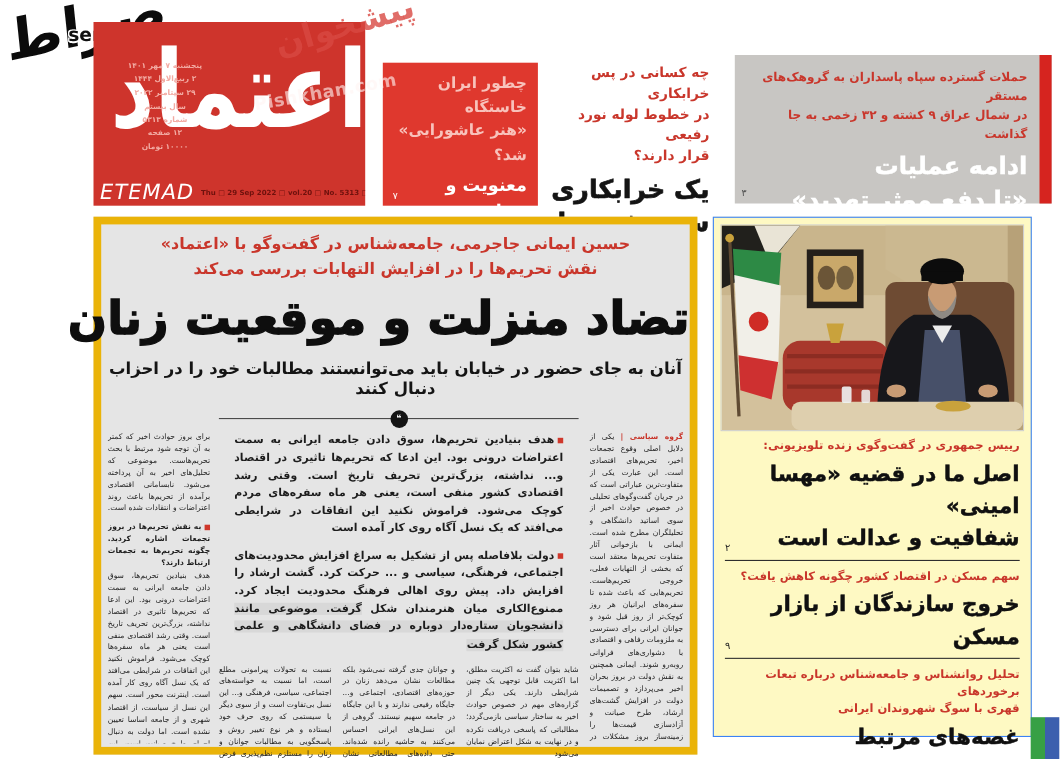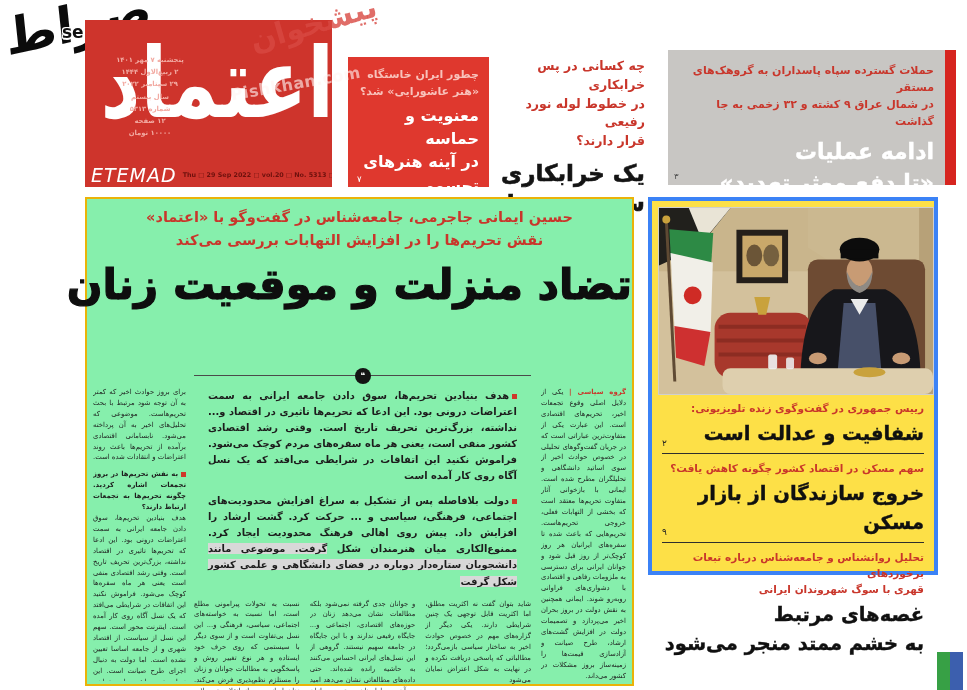--- a/index.html
+++ b/index.html
@@ -24,53 +24,53 @@
   .m-info { color:#6e110d; font-size:6.4px; font-weight:bold; white-space:nowrap; }
 
   
   .kicker-red { color:#c9362b; font-weight:bold; }
   .teaser-nord { position:absolute; left:497px; top:57px; width:148px; text-align:right; }
   .teaser-nord .k { font-size:12.5px; line-height:1.5; }
   .teaser-nord .h { font-size:23px; font-weight:bold; color:#141414; line-height:1.3; margin-top:8px; -webkit-text-stroke:0.6px #141414; }
   .teaser-nord .pn { position:absolute; left:6px; bottom:-4px; font-size:9px; color:#222; }
 
   .teaser-redbox { position:absolute; left:348px; top:57px; width:141px; height:130px; background:#df382e; padding:9px 10px; text-align:right; }
-  .teaser-redbox .k { color:#f8c2bb; font-size:11px; font-weight:bold; line-height:1.55; }
+  .teaser-redbox .k { color:#f8c2bb; font-size:14px; font-weight:bold; line-height:1.55; }
   .teaser-redbox .h { color:#ffffff; font-size:16px; font-weight:bold; line-height:1.45; margin-top:4px; }
   .teaser-redbox .pn { position:absolute; left:9px; bottom:3px; color:#fff; font-size:8.5px; }
 
   .teaser-gray { position:absolute; left:650px; top:50px; width:288px; height:135px; background:#c8c6c3; padding:12px 22px 0 10px; text-align:right;margin-left:18px; }
   .teaser-gray .bar { position:absolute; right:0; top:0; width:11px; height:135px; background:#d6241f; }
   .teaser-gray .k { font-size:11px; line-height:1.55; }
   .teaser-gray .h { color:#ffffff; font-size:22px; font-weight:bold; line-height:1.4; margin-top:7px; -webkit-text-stroke:0.4px #fff; }
   .teaser-gray .pn { position:absolute; left:6px; bottom:4px; color:#4a4a4a; font-size:8.5px; }
 
   
-  .article-box { position:absolute; left:85px; top:197px; width:549px; height:489px; border:2px solid #eab308; background:#86efac; }
+  .article-box { position:absolute; left:85px; top:197px; width:549px; height:489px; border:7px solid #eab308; background:#e5e5e5; }
   .a-kicker { margin-top:7px; text-align:center; font-size:14.5px; line-height:1.6; }
   .a-headline { text-align:center; font-size:42px; font-weight:bold; color:#0e0e0e; margin-top:8px; letter-spacing:-1px; -webkit-text-stroke:1.2px #0e0e0e; white-space:nowrap; }
   .a-sub { text-align:center; font-size:15px; font-weight:bold; color:#141414; margin-top:12px; }
   .a-body { position:absolute; left:4px; right:4px; top:176px; bottom:3px; }
   .ncol { position:absolute; top:12px; bottom:0; overflow:hidden; font-size:6.9px; line-height:1.58; color:#1d1d1d; text-align:justify; }
   .col-r { right:2px; width:85px; }
   .col-l { left:2px; width:93px; }
   .byline { color:#c9362b; font-weight:bold; }
   .qpara { font-weight:bold; margin-top:6px; }
   .bullet { display:inline-block; width:5px; height:5px; background:#cf372b; margin-left:3px; vertical-align:middle; }
 
   .mid { position:absolute; right:97px; left:103px; top:0; bottom:0; }
   .qbox { position:relative; border-top:1px solid #4a4a4a; padding:12px 14px 0 14px; }
   .q-orn { position:absolute; top:-8px; left:50%; margin-left:-8px; width:16px; height:16px; background:#141414; border-radius:50%; color:#fff; font-size:8px; line-height:16px; text-align:center; font-weight:bold; }
   .qbox p { font-size:9.9px; font-weight:bold; line-height:1.62; text-align:justify; color:#1c1c1c; margin-bottom:9px; }
   .hl { background:#d8d8d8; }
   .mini-cols { display:flex; flex-direction:row-reverse; gap:10px; margin-top:8px; height:118px; overflow:hidden; }
   .mini-cols div { flex:1; font-size:6.9px; line-height:1.58; text-align:justify; color:#1d1d1d; overflow:hidden; }
 
   
-  .photo-box { position:absolute; left:648px; top:197px; width:290px; height:378px; border:4px solid #3b82f6; background:#fde047; }
+  .photo-box { position:absolute; left:648px; top:197px; width:290px; height:473px; border:1px solid #3b82f6; background:#fef9c3; }
   .photo { position:absolute; left:6px; top:6px; width:276px; height:188px; border:1px solid #cfcfcf; }
   .sec { position:relative; padding:0 10px; text-align:right; }
   .sec .k { font-size:10.5px; line-height:1.5; }
   .sec .h { font-size:19.5px; font-weight:bold; color:#101010; line-height:1.5; margin-top:2px; -webkit-text-stroke:0.4px #101010; }
   .sec .pn { position:absolute; left:10px; bottom:0; font-size:9px; color:#222; }
   .rule { border-top:1.5px solid #2e2e2e; margin:5px 10px 7px 10px; }
   .s1 { margin-top:200px; }
 
   
   .bar-green { position:absolute; left:937px; top:652px; width:13px; height:38px; background:#37a045; }
@@ -141,20 +141,21 @@
     </div>
     <span class="pn">۳</span>
   </div>
 
   <div class="article-box">
     <div class="a-kicker kicker-red fa">
       <div>حسین ایمانی جاجرمی، جامعه‌شناس در گفت‌وگو با «اعتماد»</div>
       <div>نقش تحریم‌ها را در افزایش التهابات بررسی می‌کند</div>
     </div>
     <div class="a-headline fa">تضاد منزلت و موقعیت زنان</div>
+    <div class="a-sub fa">آنان به جای حضور در خیابان باید می‌توانستند مطالبات خود را در احزاب دنبال کنند</div>
 
     <div class="a-body">
 
       <div class="ncol col-r fa">
         <p><span class="byline">گروه سیاسی |</span> <span>یکی از دلایل اصلی وقوع تجمعات اخیر، تحریم‌های اقتصادی است. این عبارت یکی از متفاوت‌ترین عباراتی است که در جریان گفت‌وگوهای تحلیلی در خصوص حوادث اخیر از سوی اساتید دانشگاهی و تحلیلگران مطرح شده است. ایمانی با بازخوانی آثار متفاوت تحریم‌ها معتقد است که بخشی از التهابات فعلی، خروجی تحریم‌هاست. تحریم‌هایی که باعث شده تا سفره‌های ایرانیان هر روز کوچک‌تر از روز قبل شود و جوانان ایرانی برای دسترسی به ملزومات رفاهی و اقتصادی با دشواری‌های فراوانی روبه‌رو شوند. ایمانی همچنین به نقش دولت در بروز بحران اخیر می‌پردازد و تصمیمات دولت در افزایش گشت‌های ارشاد، طرح صیانت و آزادسازی قیمت‌ها را زمینه‌ساز بروز مشکلات در کشور می‌داند.</span></p>
         <p class="qpara"><span class="bullet"></span><span>شما به عنوان یک جامعه‌شناس چه تفسیری در خصوص حوادث اخیر دارید؟ جامعه ایرانی در حال ورود به چه هنگامه‌ای است؟</span></p>
 
       </div>
 
       <div class="mid">
@@ -213,20 +214,21 @@
       <ellipse cx="244" cy="152" rx="9" ry="6" fill="#c89b74"></ellipse>
       <rect x="64" y="162" width="212" height="26" rx="8" fill="#decfae"></rect>
       <rect x="110" y="148" width="9" height="15" rx="2" fill="#eef4f4" opacity="0.9"></rect>
       <rect x="128" y="151" width="8" height="12" rx="2" fill="#eef4f4" opacity="0.85"></rect>
       <ellipse cx="212" cy="166" rx="16" ry="5" fill="#c9a23c"></ellipse>
     </svg>
 
     <div class="sec s1 fa">
       <div class="k kicker-red">رییس جمهوری در گفت‌وگوی زنده تلویزیونی:</div>
       <div class="h">
+        <div>اصل ما در قضیه «مهسا امینی»</div>
         <div>شفافیت و عدالت است</div>
       </div>
       <span class="pn">۲</span>
     </div>
     <div class="rule"></div>
 
     <div class="sec fa">
       <div class="k kicker-red">سهم مسکن در اقتصاد کشور چگونه کاهش یافت؟</div>
       <div class="h">خروج سازندگان از بازار مسکن</div>
       <span class="pn">۹</span>

